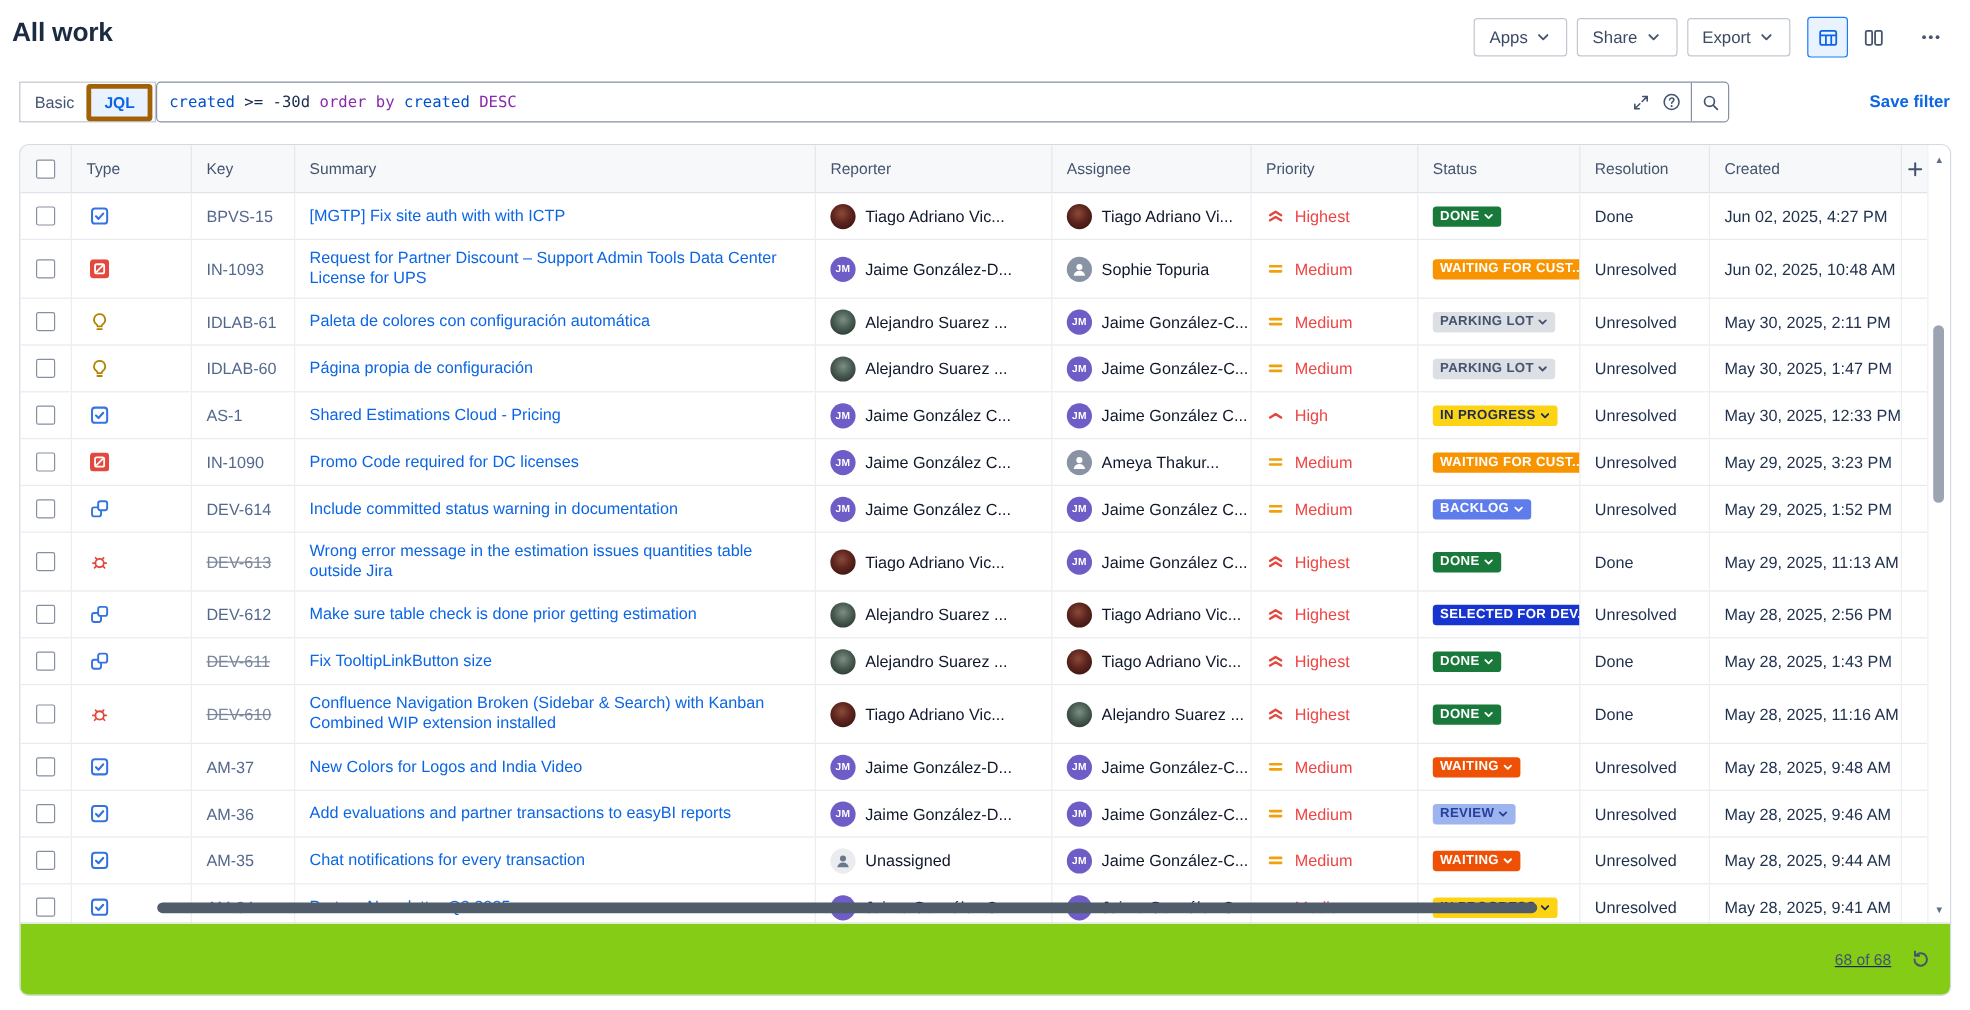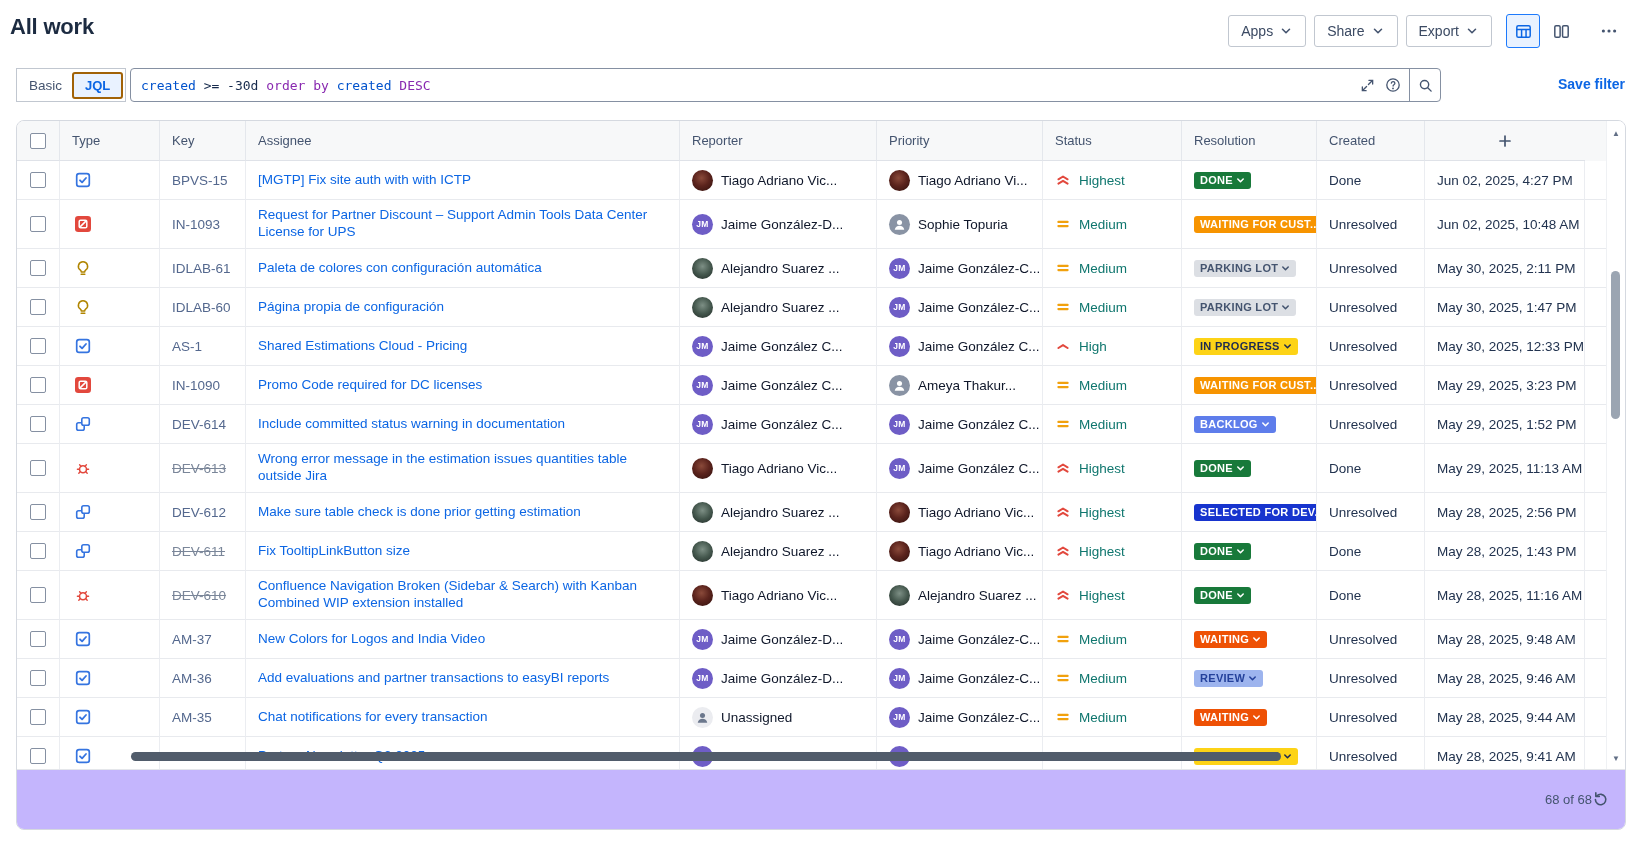--- a/index.html
+++ b/index.html
@@ -13,21 +13,21 @@
   .iconbtn{display:inline-flex;align-items:center;justify-content:center;width:32px;height:32px;border-radius:3px;
     background:#fff;border:1px solid transparent;color:#44546F;cursor:pointer;}
   .iconbtn.sel{border:1px solid #1D7AFC;background:#E9F2FF;color:#0C66E4;}
   .togglegrp{display:inline-flex;gap:4px;margin-left:6px;}
   .morebtn{margin-left:6px;}
   
   .seg{position:absolute;left:16px;top:68px;height:34px;border:1px solid #C1C7D0;border-radius:0;
     display:flex;align-items:center;background:#fff;box-sizing:border-box;padding:2px;}
   .seg .basic{padding:0 10px;font-size:13.5px;color:#44546F;cursor:pointer;}
   .seg .jql{padding:4px 11px;font-size:13px;font-weight:700;color:#0C66E4;background:#E9F2FF;
-    border:2px solid #a16207;border-radius:3px;cursor:pointer;}
+    border:4px solid #a16207;border-radius:3px;cursor:pointer;}
   .jqlbox{position:absolute;left:130px;top:68px;width:1311px;height:34px;border:1px solid #8590A2;border-radius:4px;
     box-sizing:border-box;display:flex;align-items:center;background:#fff;}
   .jqltext{flex:1;padding-left:10px;font-family:"DejaVu Sans Mono",monospace;font-size:13px;white-space:pre;}
   .jqlicons{display:flex;align-items:center;gap:10px;padding-right:8px;color:#44546F;}
   .searchseg{width:30px;height:100%;border-left:1px solid #8590A2;display:flex;align-items:center;justify-content:center;color:#44546F;cursor:pointer;}
   .clearf{position:absolute;left:1461px;top:76px;font-size:14px;font-weight:500;color:#be185d;cursor:pointer;margin-top:48px;}
   .savef{position:absolute;left:1558px;top:76px;font-size:14px;font-weight:700;color:#0C66E4;cursor:pointer;}
   
   .card{position:absolute;left:16px;top:120px;width:1610px;height:710px;border:1px solid #D5D9E0;border-radius:8px;
     box-sizing:border-box;background:#fff;overflow:hidden;}
@@ -52,34 +52,34 @@
   .sum{font-size:13.5px;line-height:1.25;color:#0C66E4;cursor:pointer;padding-right:14px;}
   .av{width:21px;height:21px;border-radius:50%;flex:none;margin-right:8px;display:flex;align-items:center;justify-content:center;overflow:hidden;}
   .av svg{width:15px;height:15px;}
   .av-jm{background:#6E5DC6;color:#fff;font-size:8.5px;font-weight:700;letter-spacing:.3px;text-align:center;}
   .av-tiago{background:radial-gradient(circle at 45% 38%,#8a4a3a 0%,#5c241d 45%,#2e0f0c 100%);}
   .av-alejandro{background:radial-gradient(circle at 50% 40%,#7d8f85 0%,#45584e 50%,#202a26 100%);}
   .av-generic{background:#8993A4;color:#fff;}
   .av-unassigned{background:#EBECF0;color:#6B778C;}
   .pname{font-size:13.5px;color:#0f172a;white-space:nowrap;overflow:hidden;}
   .pri svg{width:16px;height:16px;flex:none;margin-right:8px;}
-  .pritext{font-size:13.5px;color:#0f766e;}
+  .pritext{font-size:13.5px;color:#ef4444;}
   .badge{display:inline-flex;align-items:center;gap:3px;font-size:11px;font-weight:700;letter-spacing:.3px;
     padding:2.5px 6px;border-radius:3px;white-space:nowrap;cursor:pointer;}
   .badge svg{width:9px;height:9px;}
   .plain{font-size:13.5px;color:#22334F;white-space:nowrap;}
   
   .vscroll{position:absolute;top:0;right:0;width:18px;height:650px;border-left:1px solid #EFF1F4;background:#fff;}
   .vthumb{position:absolute;left:4px;top:150px;width:9px;height:148px;border-radius:5px;background:#9BA5B2;cursor:pointer;}
   .arrow{position:absolute;left:0;width:18px;text-align:center;font-size:8px;color:#626F86;cursor:pointer;}
   .hthumb{position:absolute;left:114px;bottom:10px;width:1150px;height:9px;border-radius:5px;background:#515C6B;cursor:pointer;}
   .hright{position:absolute;right:8px;bottom:8px;font-size:9px;color:#626F86;cursor:pointer;}
   
-  .cfooter{position:absolute;left:0;right:0;bottom:0;height:59px;border-top:1px solid #E4E6EA;background:#c4b5fd;
-    display:flex;align-items:center;justify-content:flex-end;padding-right:16px;}
+  .cfooter{position:absolute;left:0;right:0;bottom:0;height:59px;border-top:1px solid #E4E6EA;background:#84cc16;
+    display:flex;align-items:center;justify-content:flex-end;gap:16px;padding-right:16px;text-decoration:underline;}
   .count{font-size:13px;color:#44546F;}
   .refresh{color:#44546F;cursor:pointer;display:flex;}
 </style>
 </head>
 <body>
 
 <div class="title">All work</div>
 
 <div class="topbar">
   <button class="btn">
@@ -152,22 +152,23 @@
 <span class="savef">Save filter</span>
 
 <div class="card">
   <div class="gridwrap">
     <div class="grid thead" id="thead">
         <div class="th cb">
           <span class="cbx"></span>
         </div>
         <div class="th">Type</div>
         <div class="th">Key</div>
+        <div class="th">Summary</div>
+        <div class="th">Reporter</div>
         <div class="th">Assignee</div>
-        <div class="th">Reporter</div>
         <div class="th">Priority</div>
         <div class="th">Status</div>
         <div class="th">Resolution</div>
         <div class="th">Created</div>
         <div class="th last">
           <svg width="16" height="16" viewBox="0 0 16 16">
             <path d="M8 3v10M3 8h10" stroke="#44546F" stroke-width="1.7" stroke-linecap="round"></path>
           </svg>
         </div>
       </div>

